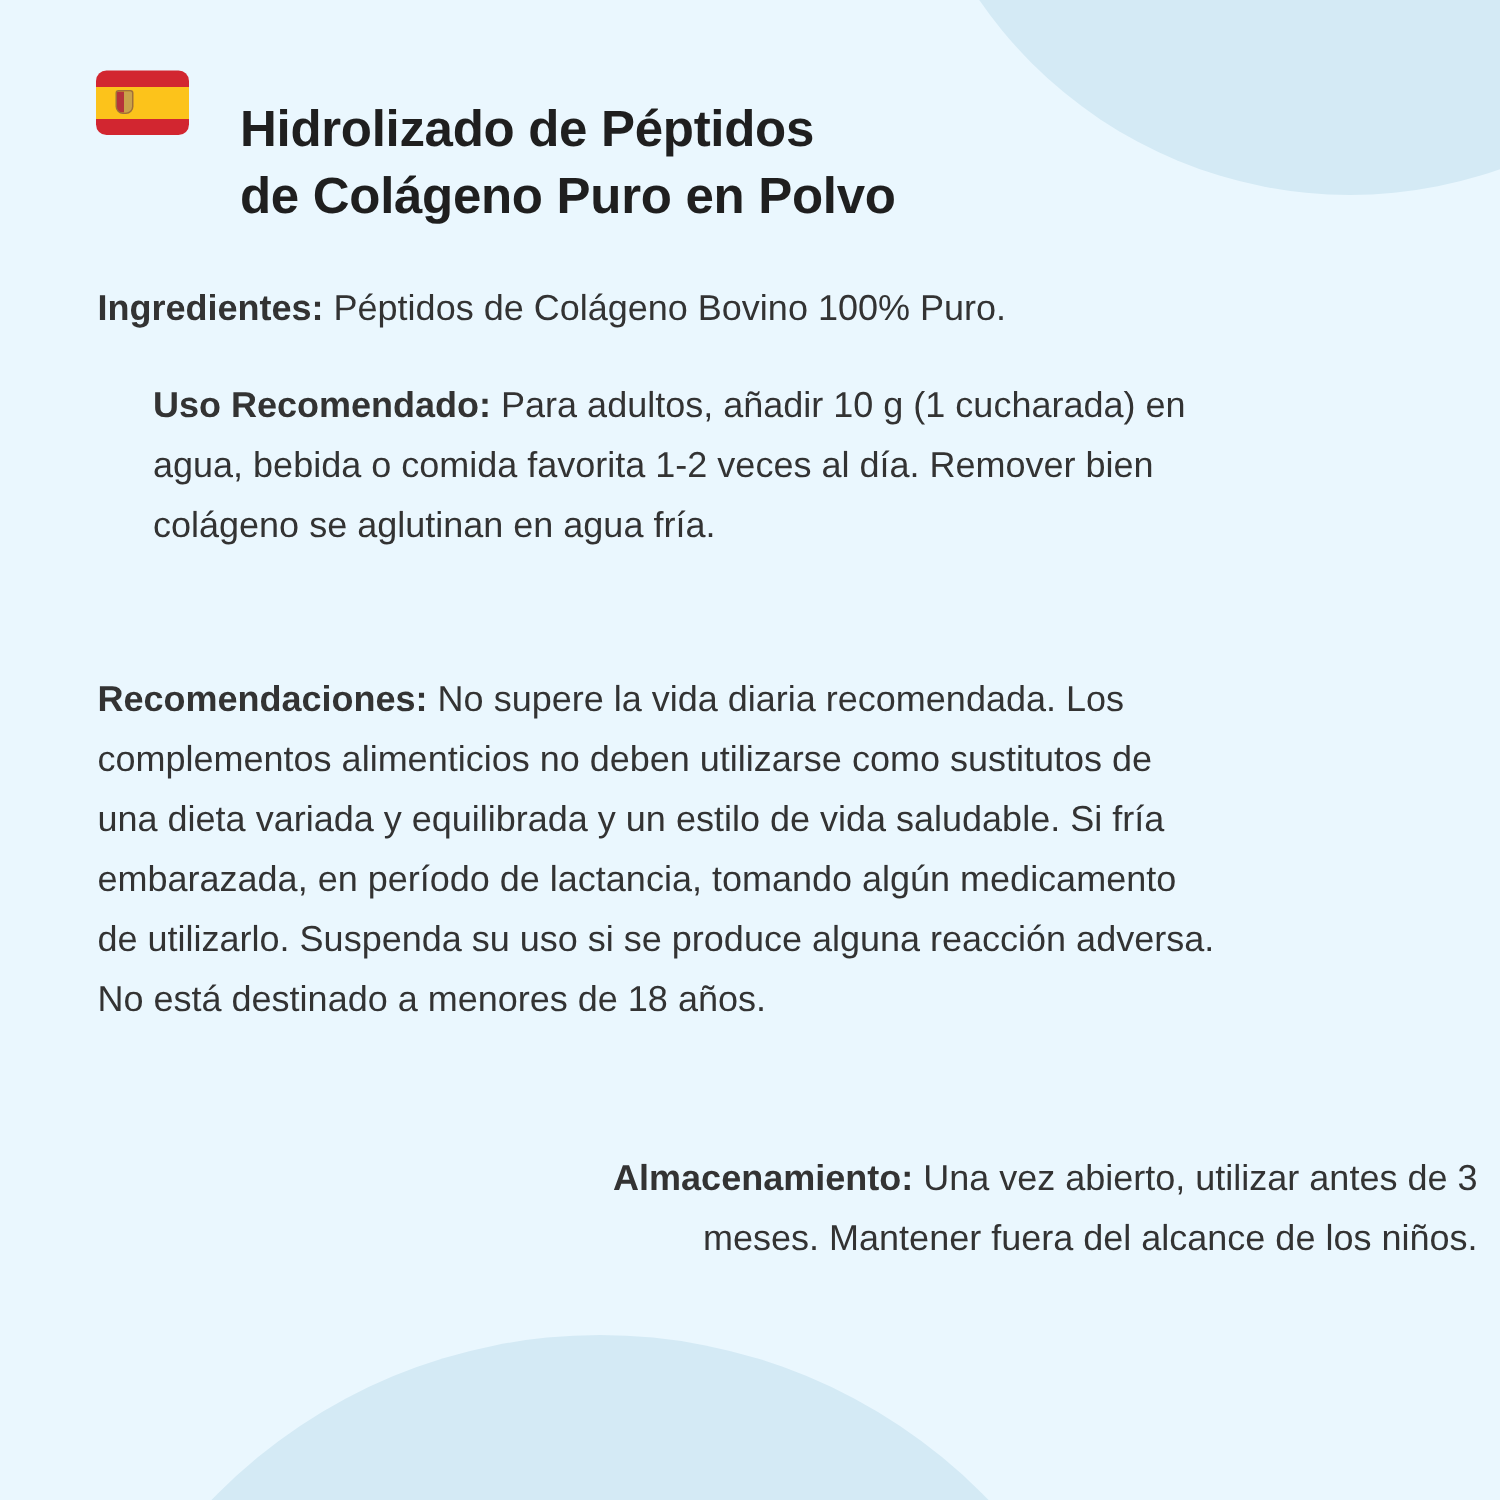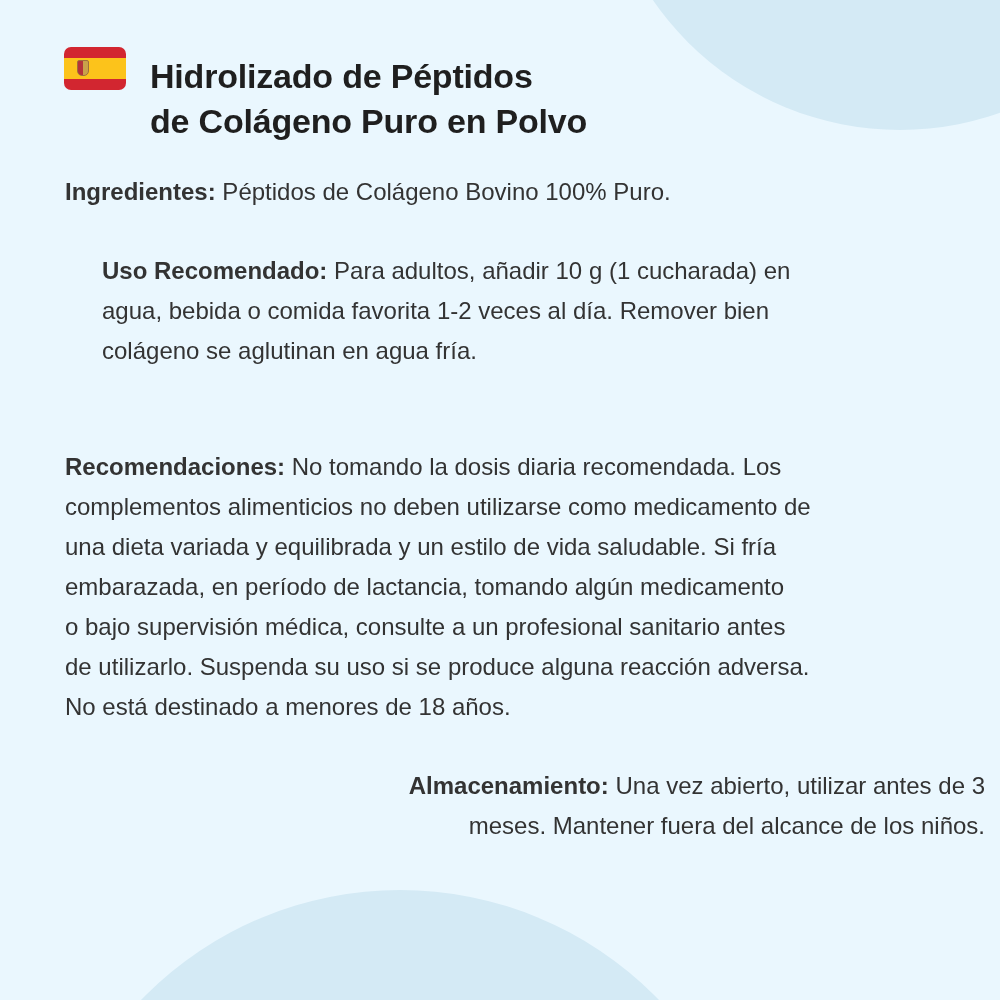--- a/index.html
+++ b/index.html
@@ -18,33 +18,33 @@
     border-radius:7px; overflow:hidden;
     background:linear-gradient(to bottom,#d22630 0,#d22630 25%,#fcc31b 25%,#fcc31b 75%,#d22630 75%,#d22630 100%);
   }
   .flag .crest {
     position:absolute; left:13px; top:13px; width:12px; height:16px;
     border-radius:2px 2px 5px 5px;
     background:linear-gradient(to right,#b5333a 50%,#c9a24a 50%);
     border:1px solid #a0703a; box-sizing:border-box;
   }
   .title {
-    position:absolute; left:142px; top:46px; margin:8px;
+    position:absolute; left:142px; top:46px; margin:18px;
     font-weight:700; font-size:34px; line-height:45px; color:#1f1f1f;
     letter-spacing:-0.2px;
   }
   .title span { display:block; }
 
   .section {
     position:absolute; left:65px; width:920px; margin:0;
     font-size:24px; line-height:40px; color:#333333;
   }
   .section .label { font-weight:700; }
   .section .line { display:block; white-space:nowrap; }
-  #sec-ingredients { top:172px; }
+  #sec-ingredients { top:186px; }
   #sec-uso { top:251px;margin-left:37px; }
   #sec-recom { top:447px; }
   #sec-alm { top:766px;text-align:right; }
 </style>
 </head>
 <body>
 
 <div class="circle top-right"></div>
 <div class="circle bottom"></div>
 
@@ -61,25 +61,24 @@
   <span class="line"><span class="label">Ingredientes:</span><span> Péptidos de Colágeno Bovino 100% Puro.</span></span>
 </p>
 
 <p class="section" id="sec-uso">
   <span class="line"><span class="label">Uso Recomendado:</span><span> Para adultos, añadir 10 g (1 cucharada) en</span></span>
   <span class="line">agua, bebida o comida favorita 1-2 veces al día. Remover bien</span>
   <span class="line">colágeno se aglutinan en agua fría.</span>
 </p>
 
 <p class="section" id="sec-recom">
-  <span class="line"><span class="label">Recomendaciones:</span><span> No tomando la dosis diaria recomendada. Los</span></span>
-  <span class="line">complementos alimenticios no deben utilizarse como medicamento de</span>
+  <span class="line"><span class="label">Recomendaciones:</span><span> No supere la vida diaria recomendada. Los</span></span>
+  <span class="line">complementos alimenticios no deben utilizarse como sustitutos de</span>
   <span class="line">una dieta variada y equilibrada y un estilo de vida saludable. Si fría</span>
   <span class="line">embarazada, en período de lactancia, tomando algún medicamento</span>
-  <span class="line">o bajo supervisión médica, consulte a un profesional sanitario antes</span>
   <span class="line">de utilizarlo. Suspenda su uso si se produce alguna reacción adversa.</span>
   <span class="line">No está destinado a menores de 18 años.</span>
 </p>
 
 <p class="section" id="sec-alm">
   <span class="line"><span class="label">Almacenamiento:</span><span> Una vez abierto, utilizar antes de 3</span></span>
   <span class="line">meses. Mantener fuera del alcance de los niños.</span>
 </p>
 
 </body></html>

